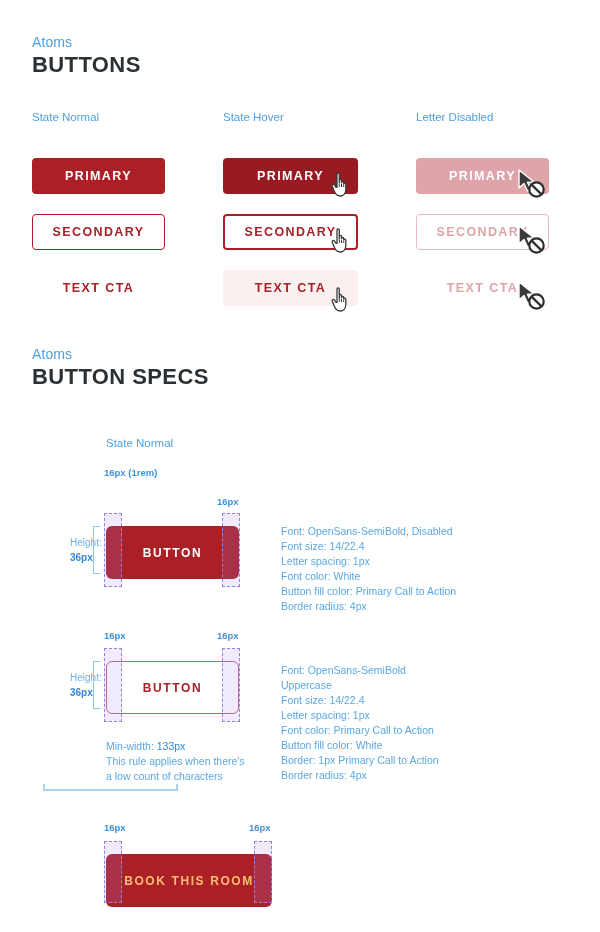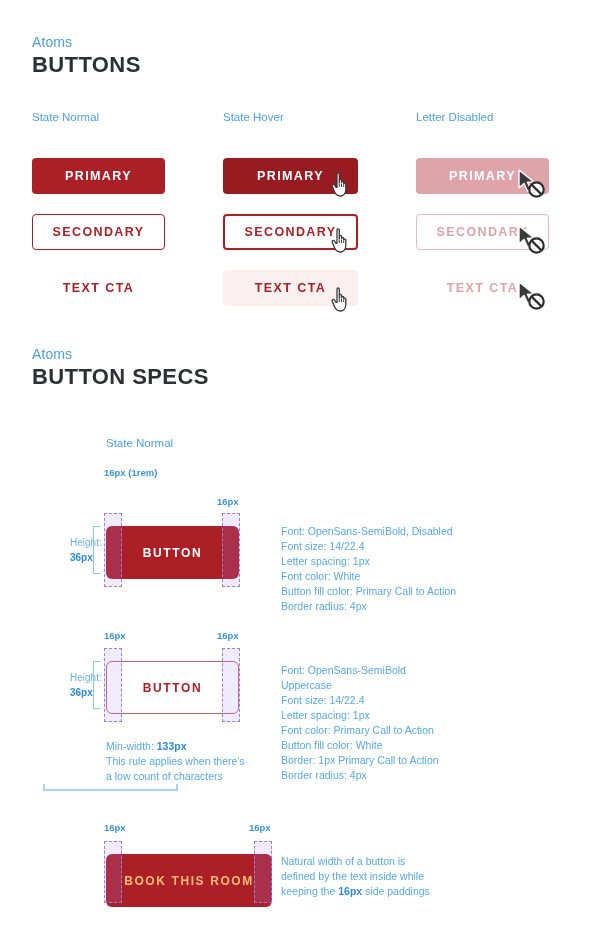--- a/index.html
+++ b/index.html
@@ -105,21 +105,21 @@
     line-height: 15px;
     color: #5aa8e4;
     white-space: nowrap;
   }
   .note-text {
     position: absolute;
     font-size: 10.5px;
     line-height: 15px;
     color: #5aa8e4;
   }
-  .note-text b { font-weight: bold; color: #2e8ada; margin-top: 16px; }
+  .note-text b { font-weight: normal; color: #2e8ada; margin-top: 16px; }
   .ruler {
     position: absolute;
     border-bottom: 2px solid #a8d3f2;
     border-left: 2px solid #a8d3f2;
     border-right: 2px solid #a8d3f2;
     height: 7px;
   }
   .spec-btn {
     position: absolute;
     display: flex;
@@ -252,19 +252,14 @@
     <span>Border radius: 4px</span>
   </div>
 
   <div class="abs pad-label" style="left:104px; top:822px;">16px</div>
   <div class="abs pad-label" style="left:249px; top:822px;">16px</div>
 
   <div class="spec-btn" style="left:106px; top:854px; width:166px; background:#ab1f26; color:#fdba74;">BOOK THIS ROOM</div>
   <div class="pad-box" style="left:104px; top:841px; width:18px; height:62px;"></div>
   <div class="pad-box" style="left:254px; top:841px; width:18px; height:62px;"></div>
 
-  <div class="note-text" style="left:281px; top:854px; width:180px;">
-    <span>Natural width of a button is</span><br>
-    <span>defined by the text inside while</span><br>
-    <span>keeping the </span><b>16px</b><span> side paddings</span>
-  </div>
 
 </div>
 
 </body></html>

